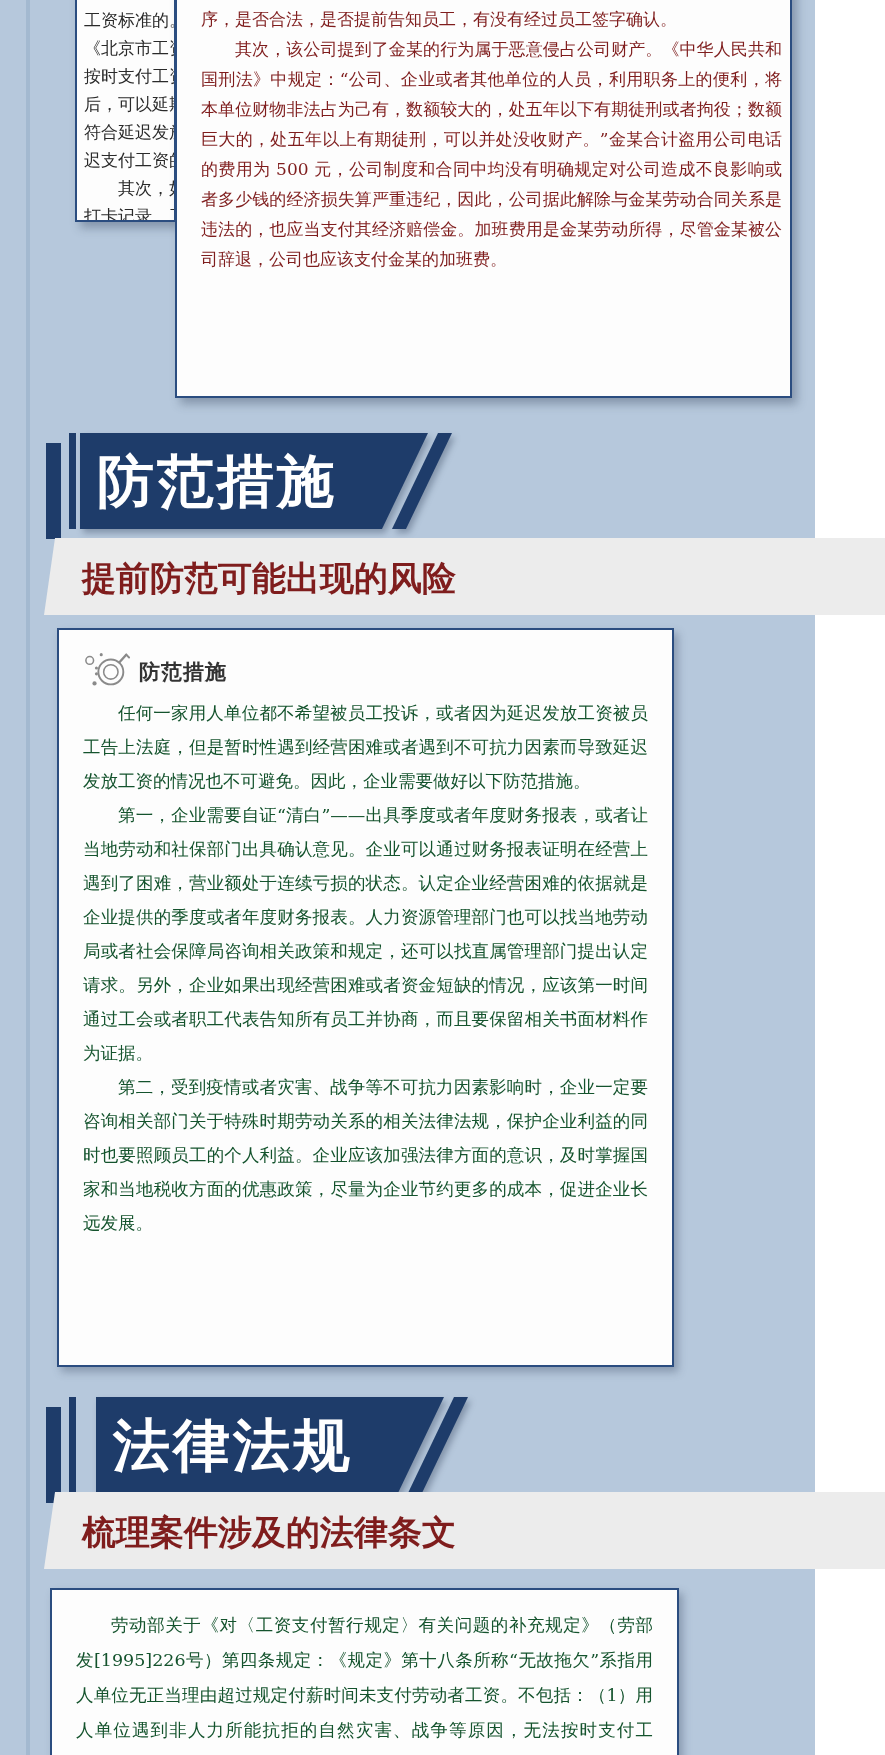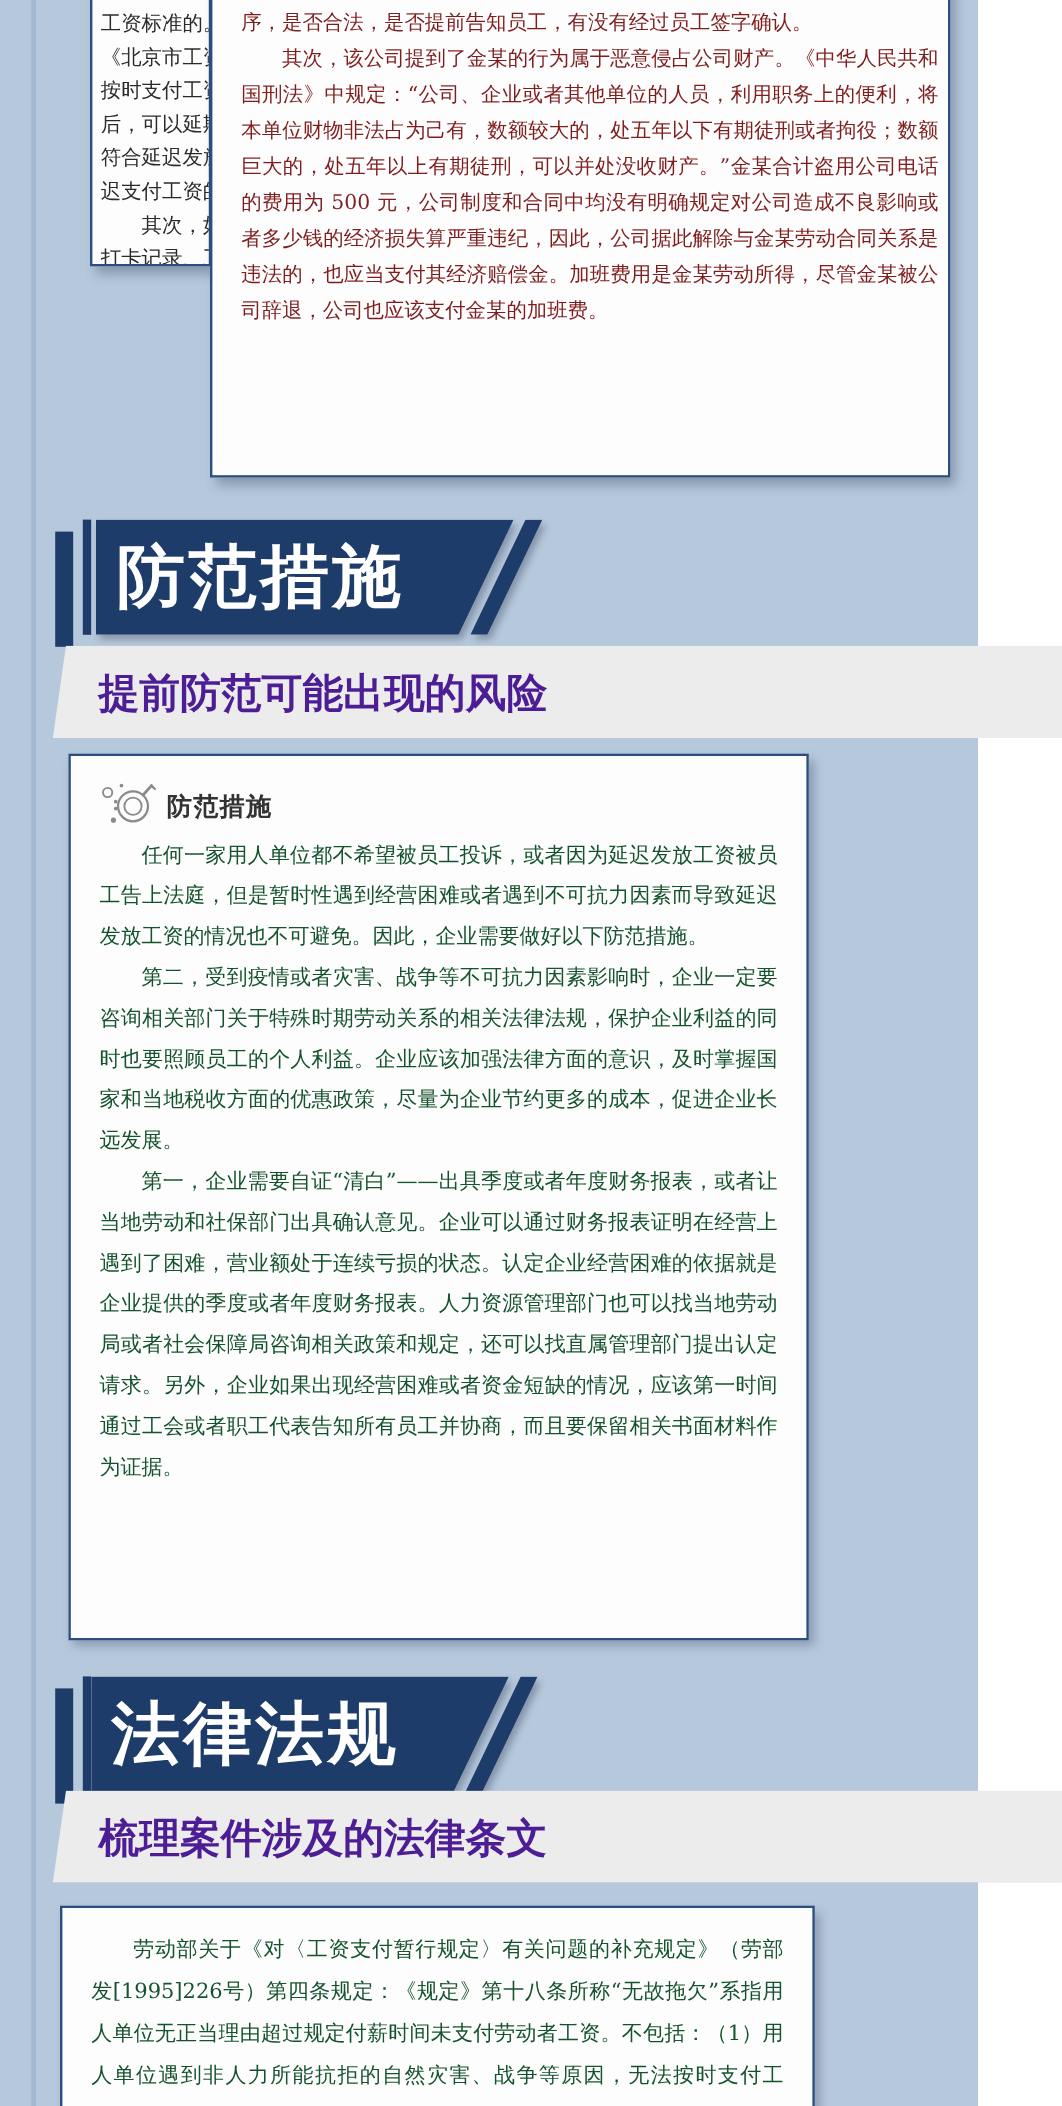--- a/index.html
+++ b/index.html
@@ -45,21 +45,21 @@
     font-size:57px;color:#ffffff;letter-spacing:3px;white-space:nowrap;z-index:3;
   }
   .sub-band{
     position:absolute;left:44px;width:841px;height:77px;background:#ececec;
     clip-path:polygon(11px 0,841px 0,841px 77px,0 77px);
     filter:drop-shadow(0 5px 5px rgba(55,70,95,.35));
   }
   .sub-band-title{
     position:absolute;left:38px;top:0;height:89px;line-height:80px;
     font-family:"Liberation Sans","DejaVu Sans",sans-serif;font-weight:bold;
-    font-size:34px;color:#4c1d95;white-space:nowrap;
+    font-size:34px;color:#7f1d1d;white-space:nowrap;
   }
 
   
   .content-card{
     position:absolute;background:#fdfdfd;border:2px solid #2b4d80;box-sizing:border-box;
     box-shadow:4px 5px 8px rgba(55,70,95,.35);
   }
   .prevention-card{left:57px;top:628px;width:617px;height:739px;padding:18px 24px 0 24px;}
   .laws-card{left:50px;top:1588px;width:629px;height:260px;padding:14px 24px 0 24px;}
   .icon-row{display:flex;align-items:center;height:48px;}
@@ -120,27 +120,27 @@
           <circle cx="7" cy="12" r="4" stroke="#8a8a8a" stroke-width="1.6"></circle>
           <circle cx="14" cy="20" r="1.6" fill="#8a8a8a"></circle>
           <circle cx="14" cy="26" r="1.6" fill="#8a8a8a"></circle>
           <circle cx="12" cy="36" r="2.2" fill="#8a8a8a"></circle>
           <circle cx="19" cy="6" r="1.6" fill="#8a8a8a"></circle>
         </svg>
       </span>
       <span class="card-heading">防范措施</span>
     </div>
     <p class="card-p">任何一家用人单位都不希望被员工投诉，或者因为延迟发放工资被员工告上法庭，但是暂时性遇到经营困难或者遇到不可抗力因素而导致延迟发放工资的情况也不可避免。因此，企业需要做好以下防范措施。</p>
+    <p class="card-p">第一，企业需要自证“清白”——出具季度或者年度财务报表，或者让当地劳动和社保部门出具确认意见。企业可以通过财务报表证明在经营上遇到了困难，营业额处于连续亏损的状态。认定企业经营困难的依据就是企业提供的季度或者年度财务报表。人力资源管理部门也可以找当地劳动局或者社会保障局咨询相关政策和规定，还可以找直属管理部门提出认定请求。另外，企业如果出现经营困难或者资金短缺的情况，应该第一时间通过工会或者职工代表告知所有员工并协商，而且要保留相关书面材料作为证据。</p>
     <p class="card-p">第二，受到疫情或者灾害、战争等不可抗力因素影响时，企业一定要咨询相关部门关于特殊时期劳动关系的相关法律法规，保护企业利益的同时也要照顾员工的个人利益。企业应该加强法律方面的意识，及时掌握国家和当地税收方面的优惠政策，尽量为企业节约更多的成本，促进企业长远发展。</p>
-    <p class="card-p">第一，企业需要自证“清白”——出具季度或者年度财务报表，或者让当地劳动和社保部门出具确认意见。企业可以通过财务报表证明在经营上遇到了困难，营业额处于连续亏损的状态。认定企业经营困难的依据就是企业提供的季度或者年度财务报表。人力资源管理部门也可以找当地劳动局或者社会保障局咨询相关政策和规定，还可以找直属管理部门提出认定请求。另外，企业如果出现经营困难或者资金短缺的情况，应该第一时间通过工会或者职工代表告知所有员工并协商，而且要保留相关书面材料作为证据。</p>
   </div>
 
   <div class="banner-bar-thick" style="left:46px;top:1407px;"></div>
   <div class="banner-bar-thin" style="left:69px;top:1397px;"></div>
-  <div class="banner-shape-wrap" style="left:76px;top:1397px;">
+  <div class="banner-shape-wrap" style="left:96px;top:1397px;">
     <div class="banner-main"></div>
     <div class="banner-sliver"></div>
     <div class="banner-title">法律法规</div>
   </div>
   <div class="sub-band" style="top:1492px;">
     <div class="sub-band-title">梳理案件涉及的法律条文</div>
   </div>
 
   <div class="content-card laws-card">
     <p class="card-p">劳动部关于《对〈工资支付暂行规定〉有关问题的补充规定》（劳部发[1995]226号）第四条规定：《规定》第十八条所称“无故拖欠”系指用人单位无正当理由超过规定付薪时间未支付劳动者工资。不包括：（1）用人单位遇到非人力所能抗拒的自然灾害、战争等原因，无法按时支付工资；（2）用人单位确因生产经营困难、资金周转受到影响，在征得本单位工会同意后，可暂时延</p>

